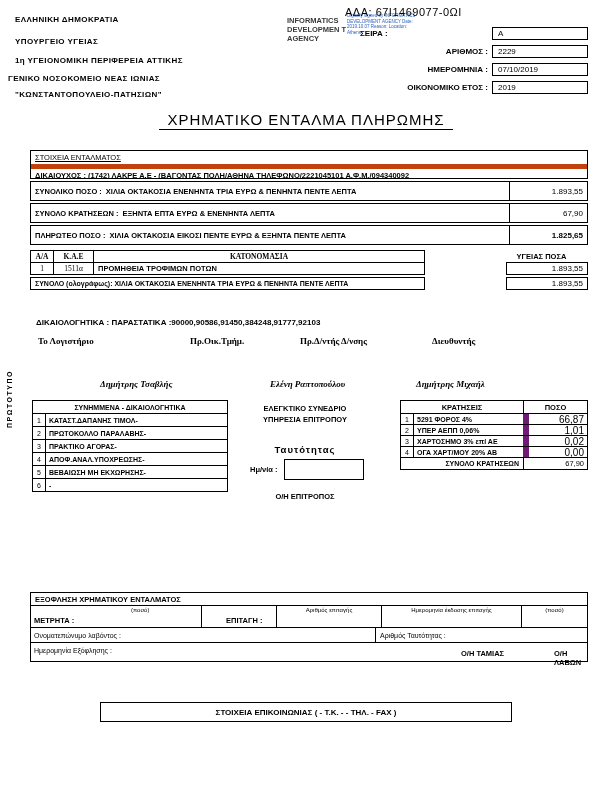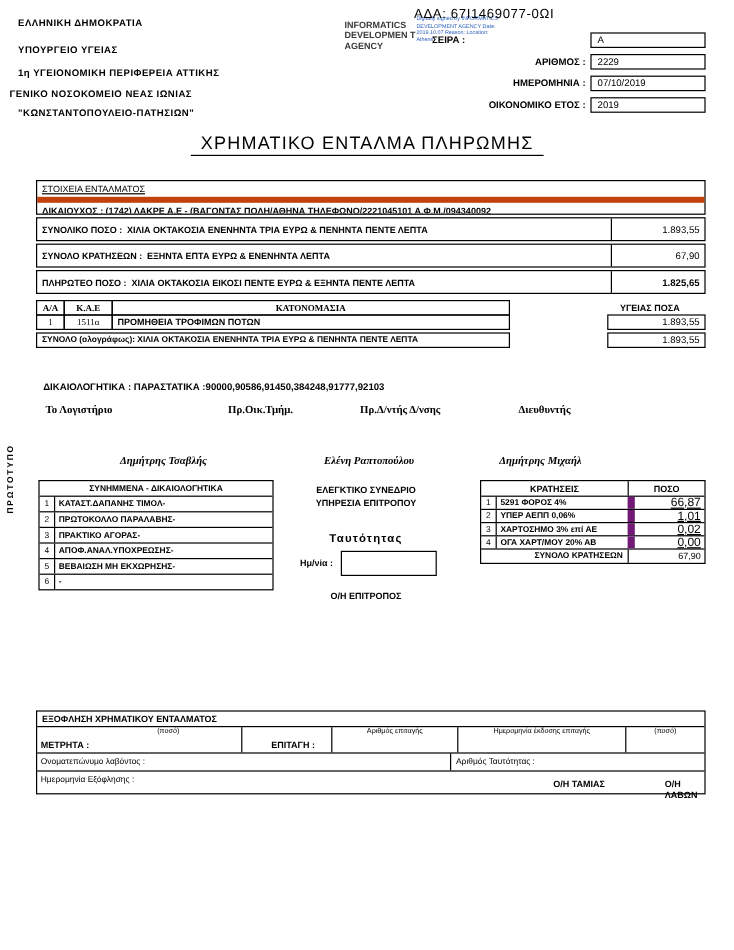--- a/index.html
+++ b/index.html
@@ -205,14 +205,15 @@
       <div style="width:345px;border-right:1px solid #000;display:flex;align-items:center;padding-left:3px;font-size:7px;box-sizing:border-box;">Ονοματεπώνυμο λαβόντος :</div>
       <div style="flex:1;display:flex;align-items:center;padding-left:4px;font-size:7px;box-sizing:border-box;">Αριθμός Ταυτότητας :</div>
     </div>
     <div style="height:19px;border-top:1px solid #000;position:relative;box-sizing:border-box;">
       <span style="position:absolute;left:3px;top:4px;font-size:7px;">Ημερομηνία Εξόφλησης :</span>
       <span class="b" style="position:absolute;left:430px;top:6px;font-size:7.5px;">Ο/Η ΤΑΜΙΑΣ</span>
       <span class="b" style="position:absolute;left:523px;top:6px;font-size:7.5px;">Ο/Η ΛΑΒΩΝ</span>
     </div>
   </div>
 
+  <div class="abs box" style="left:100px;top:702px;width:412px;height:20px;display:flex;align-items:center;justify-content:center;font-size:8px;font-weight:bold;">ΣΤΟΙΧΕΙΑ ΕΠΙΚΟΙΝΩΝΙΑΣ  ( - Τ.Κ. -  - ΤΗΛ. - FAX )</div>
 
 </div>
 
 </body></html>

